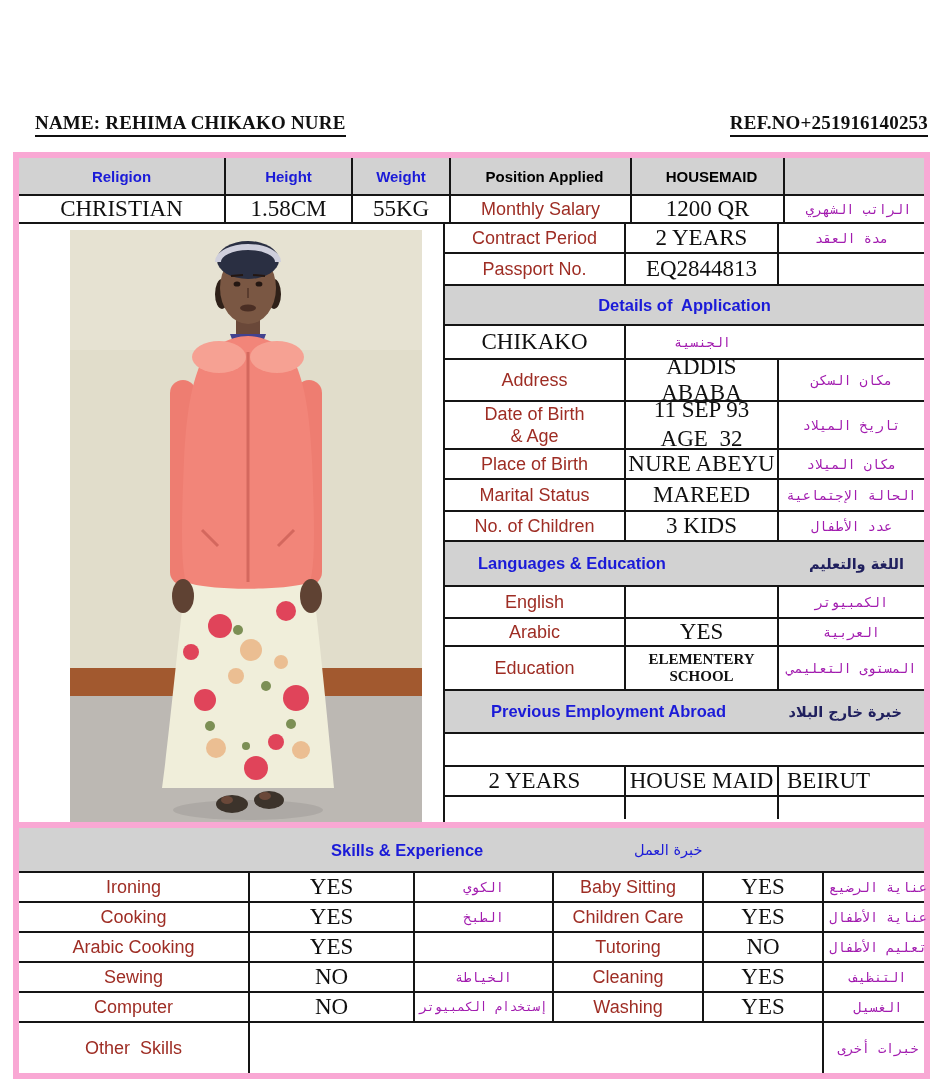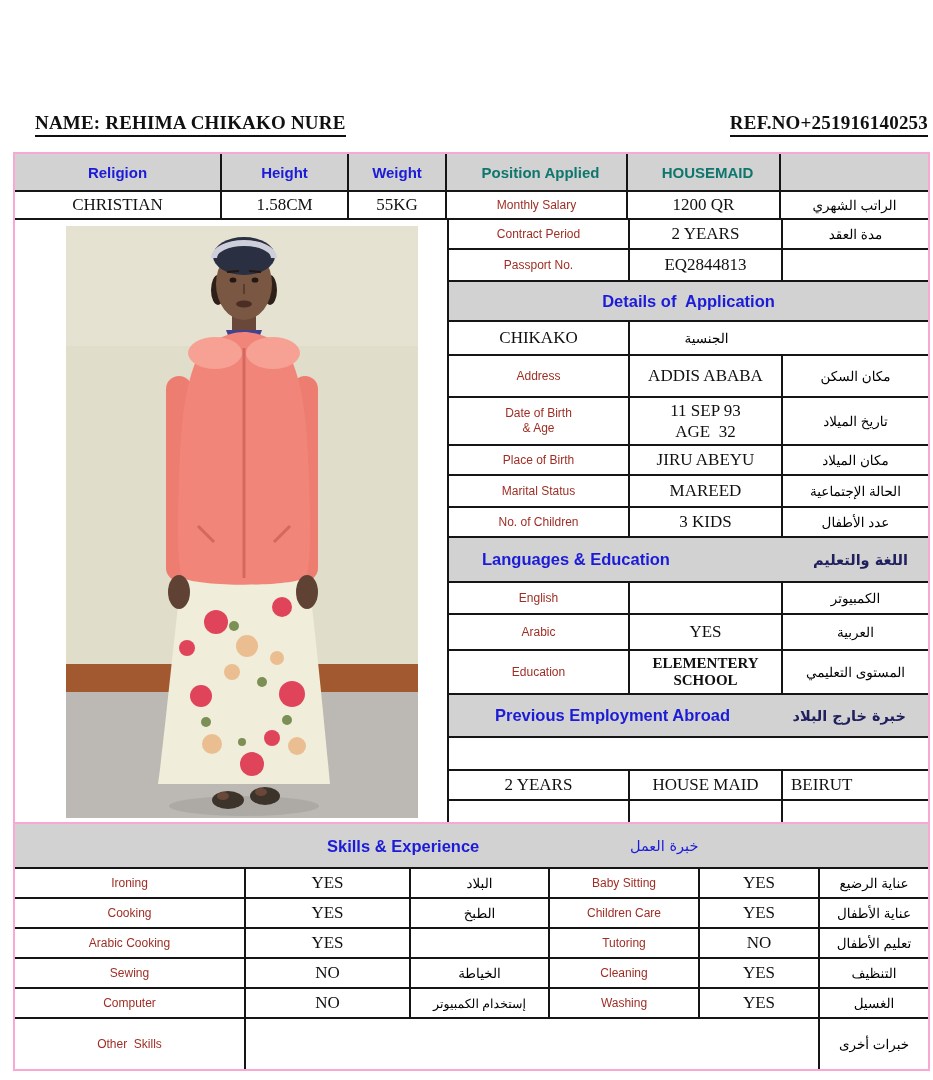--- a/index.html
+++ b/index.html
@@ -4,42 +4,42 @@
 <style>
   html,body{margin:0;padding:0;background:#ffffff;}
   .page{position:relative;width:933px;height:1080px;background:#fff;overflow:hidden;
         font-family:"Liberation Sans",sans-serif;}
   
   .doc-header{position:absolute;top:112px;left:35px;width:893px;display:flex;
               justify-content:space-between;align-items:flex-end;}
   .hdr{font-family:"Liberation Serif",serif;font-weight:bold;font-size:19px;color:#101010;
        border-bottom:2.5px solid #101010;padding-bottom:1px;letter-spacing:.2px;}
   
-  .tbl{position:absolute;left:13px;width:917px;border:2px solid #f9a8d4;box-sizing:border-box;background:#fff;}
+  .tbl{position:absolute;left:13px;width:917px;border:6px solid #f9a8d4;box-sizing:border-box;background:#fff;}
   .tbl-main{top:152px;}
   .tbl-skills{top:822px;}
   .row{display:grid;border-bottom:2px solid #151515;box-sizing:border-box;}
   .row.nb{border-bottom:none;}
   .g6{grid-template-columns:207px 127px 98px 181px 153px 147px;}
   .g3{grid-template-columns:181px 153px 145px;}
   .gsk{grid-template-columns:231px 165px 139px 150px 120px 108px;}
   .gother{grid-template-columns:231px 574px 108px;}
   .c{border-right:2px solid #151515;box-sizing:border-box;display:flex;align-items:center;
      justify-content:center;overflow:hidden;text-align:center;}
   .c:last-child{border-right:none;}
   .h22{height:22px}.h28{height:28px}.h30{height:30px}.h32{height:32px}.h33{height:33px}
-  .h34{height:34px}.h36{height:36px}.h38{height:38px}.h40{height:40px}.h42{height:42px}
+  .h34{height:34px}.h36{height:28px}.h38{height:38px}.h40{height:40px}.h42{height:42px}
   .h43{height:43px}.h44{height:44px}.h45{height:45px}.h49{height:48px}.h50{height:50px}
   .band{background:#d2d2d2;}
   .blue{color:#1b1bd8;font-weight:bold;font-size:15px;}
-  .blk{color:#0f766e;font-weight:bold;font-size:15px;padding-left:8px;}
-  .red{color:#9e2d24;font-size:12px;}
+  .blk{color:#000000;font-weight:bold;font-size:15px;padding-left:8px;}
+  .red{color:#9e2d24;font-size:18px;}
   .redb{color:#9e2d24;font-weight:bold;font-size:15px;margin-top:48px;}
-  .val{font-family:"Liberation Serif",serif;font-size:17px;color:#101010;}
-  .ar{font-family:Liberation Sans, sans-serif;font-size:13.5px;color:#000000;direction:rtl;}
+  .val{font-family:"Liberation Serif",serif;font-size:23px;color:#101010;}
+  .ar{font-family:Liberation Mono, monospace;font-size:13.5px;color:#a21caf;direction:rtl;}
   .bandtitle{color:#1b1bd8;font-weight:bold;font-size:16.5px;}
   .bandar-navy{font-family:"DejaVu Sans",sans-serif;font-weight:bold;font-size:14.5px;color:#20205e;direction:rtl;}
   .bandar-blue{font-family:"DejaVu Sans",sans-serif;font-weight:normal;font-size:14.5px;color:#1b1bd8;direction:rtl;}
   .two{flex-direction:column;line-height:1.25;}
   .left{justify-content:flex-start;padding-left:8px;}
   .pre{white-space:pre-wrap;}
   .split{display:flex;border-bottom:none;}
   .photo-cell{width:434px;height:604px;border-right:2px solid #151515;box-sizing:border-box;background:#fff;}
   .right-col{width:479px;}
   
@@ -175,21 +175,21 @@
             <span>&amp; Age</span>
           </div>
           <div class="c val two">
             <span>11 SEP 93</span>
             <span class="pre">AGE  32</span>
           </div>
           <div class="c ar">تاريخ الميلاد</div>
         </div>
         <div class="row g3 h30">
           <div class="c red">Place of Birth</div>
-          <div class="c val">JIRU ABEYU</div>
+          <div class="c val">NURE ABEYU</div>
           <div class="c ar">مكان الميلاد</div>
         </div>
         <div class="row g3 h32">
           <div class="c red">Marital Status</div>
           <div class="c val">MAREED</div>
           <div class="c ar">الحالة الإجتماعية</div>
         </div>
         <div class="row g3 h30">
           <div class="c red">No. of Children</div>
           <div class="c val">3 KIDS</div>
@@ -239,21 +239,21 @@
 
   <div class="tbl tbl-skills">
     <div class="row h45 band band-flex skills-band">
       <span class="bandtitle">Skills &amp; Experience</span>
       <span class="bandar-blue">خبرة العمل</span>
     </div>
 
     <div class="row gsk h30">
       <div class="c red">Ironing</div>
       <div class="c val">YES</div>
-      <div class="c ar">البلاد</div>
+      <div class="c ar">الكوي</div>
       <div class="c red">Baby Sitting</div>
       <div class="c val">YES</div>
       <div class="c ar">عناية الرضيع</div>
     </div>
     <div class="row gsk h30">
       <div class="c red">Cooking</div>
       <div class="c val">YES</div>
       <div class="c ar">الطبخ</div>
       <div class="c red">Children Care</div>
       <div class="c val">YES</div>

